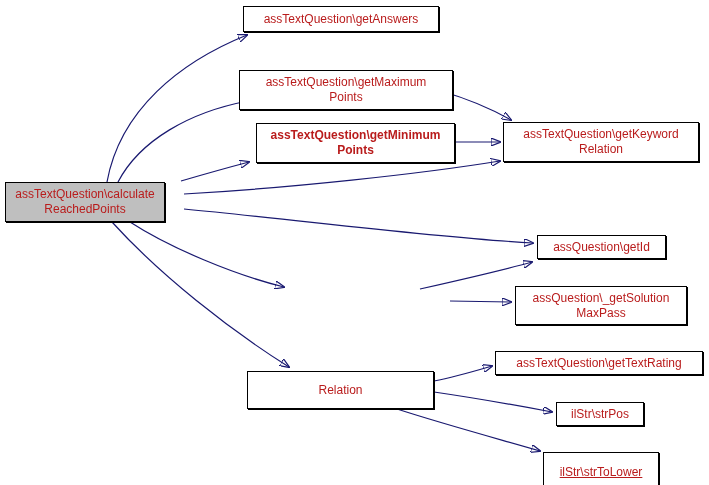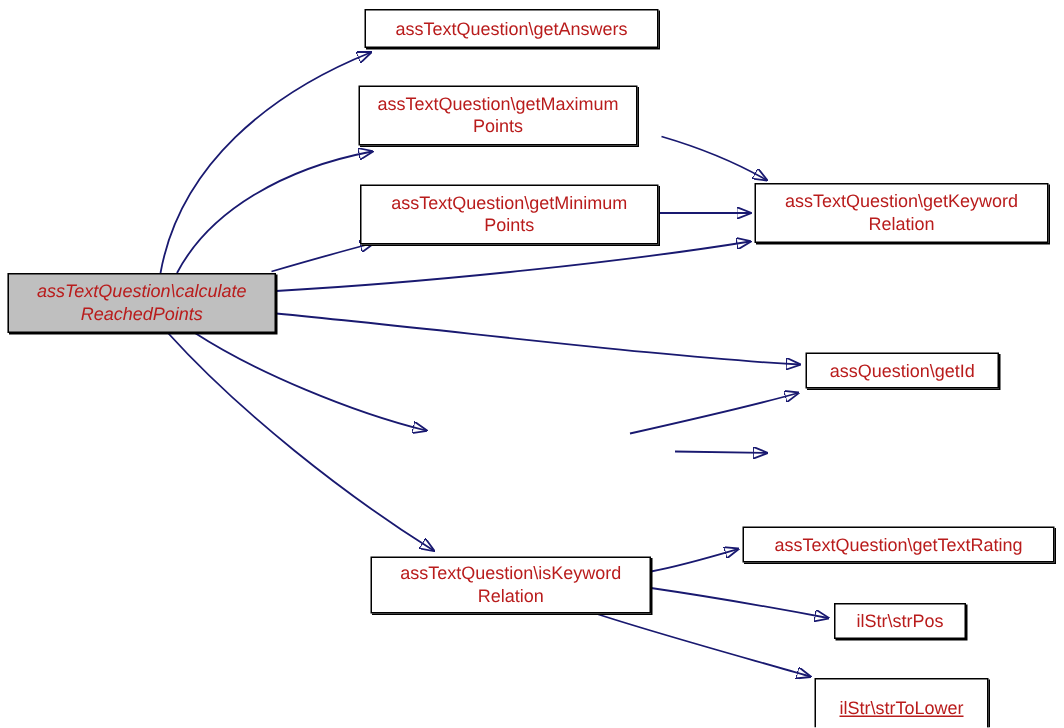--- a/index.html
+++ b/index.html
@@ -59,52 +59,55 @@
     <path d="M 112,222 C 160,275 230,330 289,367" marker-end="url(#arrow)"></path>
     <path d="M 441,91 C 465,98 490,108 511,120" marker-end="url(#arrow)"></path>
     <path d="M 439,142 L 500,142" marker-end="url(#arrow)"></path>
     <path d="M 420,289 C 460,280 500,271 532,262" marker-end="url(#arrow)"></path>
     <path d="M 450,301 L 511,302" marker-end="url(#arrow)"></path>
     <path d="M 434,381 C 455,377 475,371 492,366" marker-end="url(#arrow)"></path>
     <path d="M 434,392 C 475,398 515,405 552,412" marker-end="url(#arrow)"></path>
     <path d="M 397,409 C 440,423 495,438 540,451" marker-end="url(#arrow)"></path>
   </svg>
 
-  <div class="node highlight" style="left:5px; top:182px; width:179px; height:40px;font-style:italic;">
+  <div class="node highlight" style="left:5px; top:182px; width:160px; height:40px;">
     <span>assTextQuestion\calculate</span>
     <span>ReachedPoints</span>
   </div>
 
   <div class="node" style="left:243px; top:6px; width:196px; height:26px;">
     <span>assTextQuestion\getAnswers</span>
   </div>
 
-  <div class="node" style="left:239px; top:57px; width:186px; height:40px;">
+  <div class="node" style="left:239px; top:70px; width:214px; height:40px;">
     <span>assTextQuestion\getMaximum</span>
     <span>Points</span>
   </div>
 
-  <div class="node" style="left:240px; top:123px; width:199px; height:40px;">
+  <div class="node" style="left:256px; top:123px; width:199px; height:40px;font-weight:bold;">
     <span>assTextQuestion\getMinimum</span>
     <span>Points</span>
   </div>
 
   <div class="node" style="left:537px; top:235px; width:129px; height:24px;">
     <span>assQuestion\getId</span>
   </div>
 
   <div class="node" style="left:503px; top:122px; width:196px; height:40px;">
     <span>assTextQuestion\getKeyword</span>
     <span>Relation</span>
   </div>
 
 
+  <div class="node" style="left:515px; top:286px; width:172px; height:39px;">
+    <span>assQuestion\_getSolution</span>
+    <span>MaxPass</span>
+  </div>
 
   <div class="node" style="left:247px; top:371px; width:187px; height:38px;">
-    <span>assTextQuestion\isKeyword</span>
     <span>Relation</span>
   </div>
 
   <div class="node" style="left:495px; top:351px; width:208px; height:24px;">
     <span>assTextQuestion\getTextRating</span>
   </div>
 
   <div class="node" style="left:556px; top:402px; width:88px; height:24px;">
     <span>ilStr\strPos</span>
   </div>

